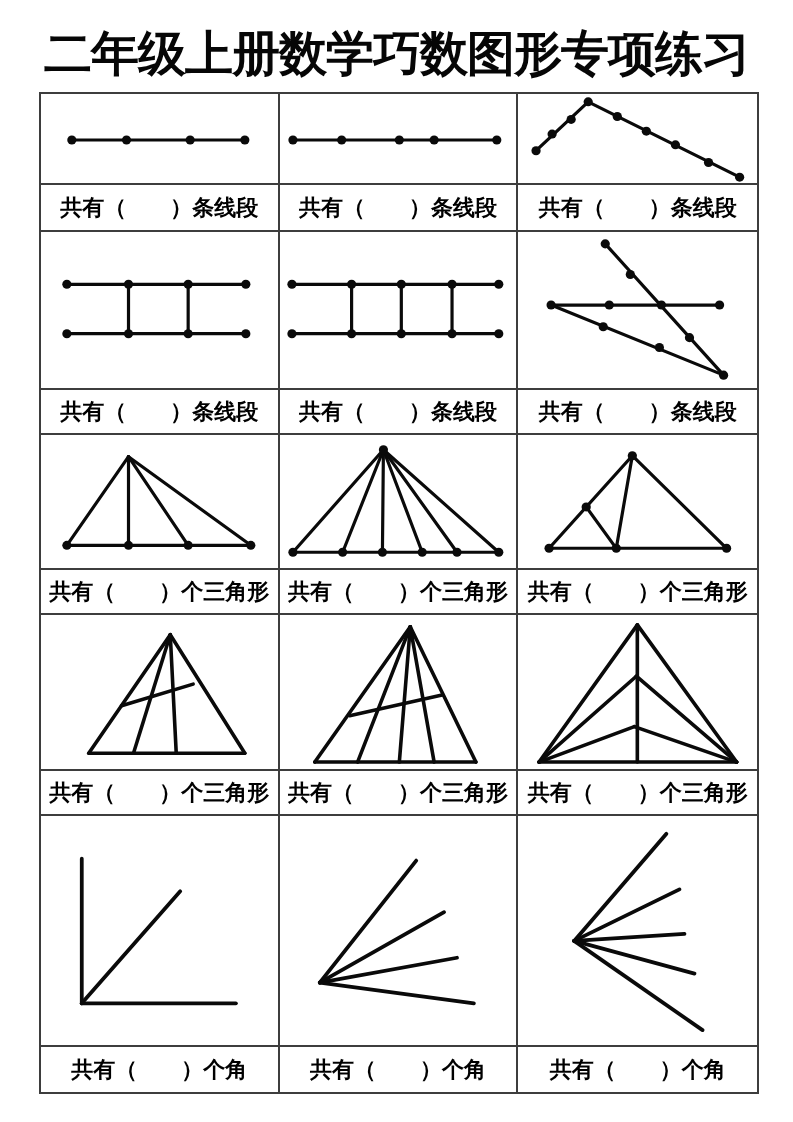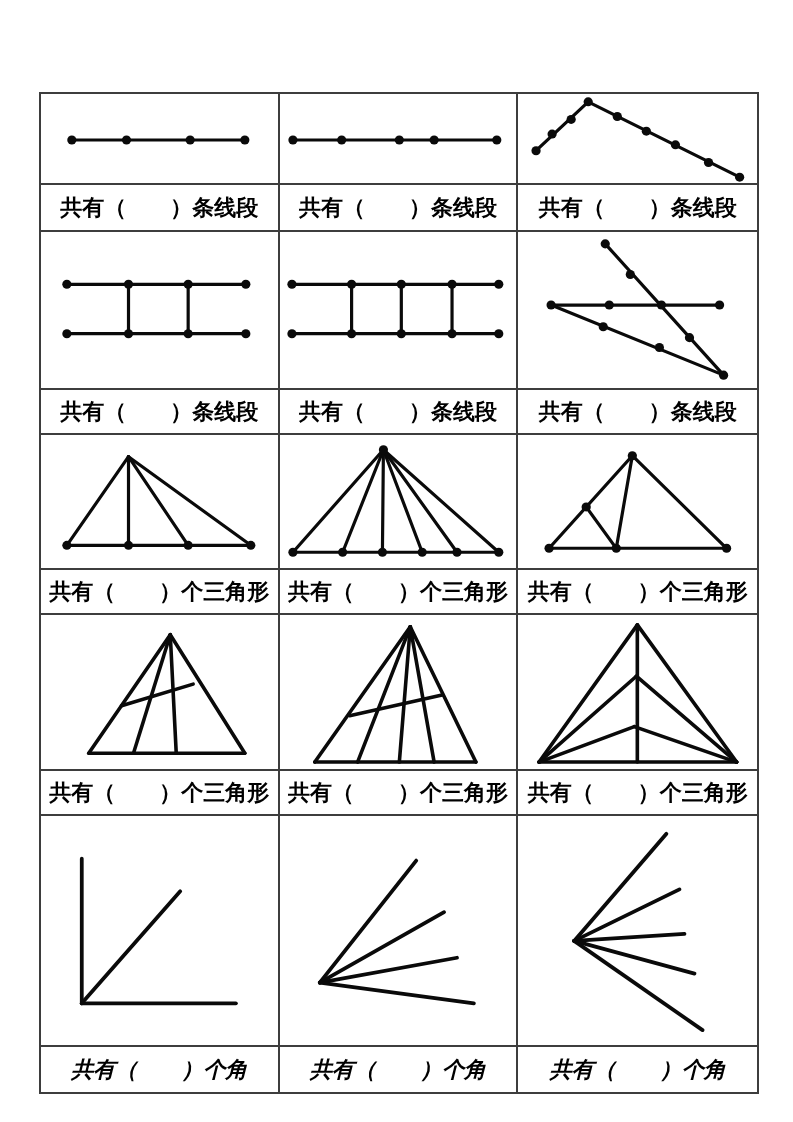--- a/index.html
+++ b/index.html
@@ -31,37 +31,38 @@
     border:2px solid #3d3d3d;
     box-sizing:content-box;
     background:#ffffff;
   }
   .cell{
     border-right:2px solid #3d3d3d;
     border-bottom:2px solid #3d3d3d;
     overflow:hidden;
   }
   .cell.col3{border-right:none;}
-  .cell.lastrow{border-bottom:none;font-style:italic;}
+  .cell.lastrow{border-bottom:none;}
   .figcell{display:flex;align-items:stretch;justify-content:stretch;}
   .figcell svg{display:block;width:100%;height:100%;}
   .capcell{
     display:flex;align-items:center;justify-content:center;
     font-family:"DejaVu Serif","Liberation Serif",serif;
     font-size:22px;
     font-weight:600;
     color:#000000;
     white-space:nowrap;
   }
 </style>
 </head>
 <body>
 
 <div class="page">
 
+  <div class="title">二年级上册数学巧数图形专项练习</div>
 
   <div class="worksheet">
 
     <div class="cell figcell">
       <svg preserveAspectRatio="none" viewBox="0 0 238 91">
           <line x1="31" y1="47" x2="205" y2="47" stroke="#0a0a0a" stroke-width="3.2" stroke-linecap="round"></line>
           <circle cx="31" cy="47" r="4.6" fill="#0a0a0a"></circle>
           <circle cx="86" cy="47" r="4.6" fill="#0a0a0a"></circle>
           <circle cx="150" cy="47" r="4.6" fill="#0a0a0a"></circle>
           <circle cx="205" cy="47" r="4.6" fill="#0a0a0a"></circle>

